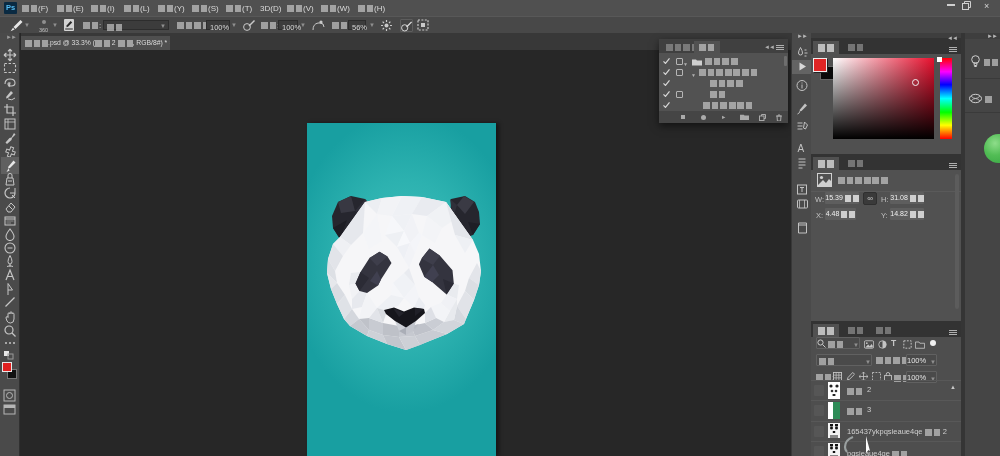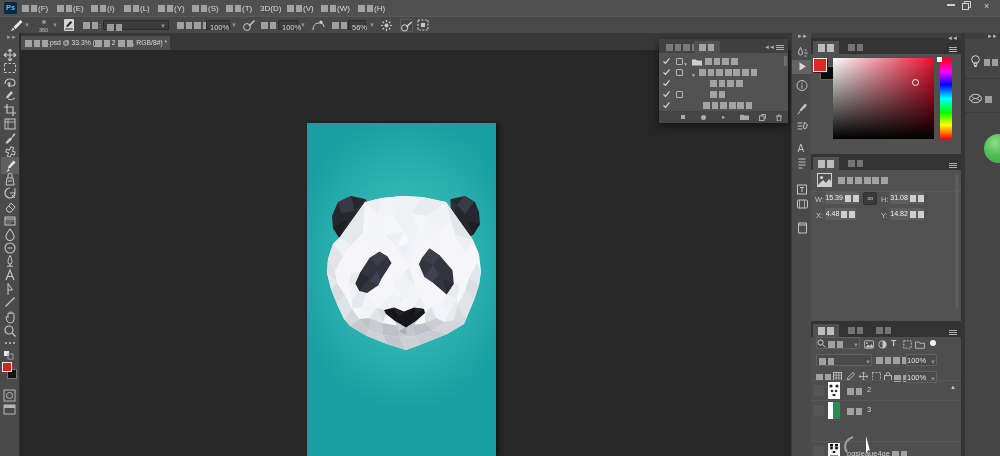--- a/index.html
+++ b/index.html
@@ -558,20 +558,35 @@
               <span class="abs" style="left:3px;top:4px;width:10px;height:11px;background:#565656;border-radius:1px;"></span>
               <span class="abs" style="left:17px;top:1px;width:12px;height:17px;">
                 <svg width="12" height="17" viewBox="0 0 12 17">
                   <rect width="12" height="17" fill="#fff"></rect>
                   <rect x="5" y="0" width="7" height="17" fill="#2e8b57"></rect>
                 </svg>
               </span>
               <span class="zh" style="position:absolute;left:36px;top:7px;width:16px;"></span>
               <span class="abs" style="left:56px;top:4px;color:#cfcfcf;font-size:7.5px;">3</span>
             </div>
+            <div class="abs" style="left:0;top:41px;width:150px;height:20px;border-top:1px solid #585858;">
+              <span class="abs" style="left:3px;top:4px;width:10px;height:11px;background:#565656;border-radius:1px;"></span>
+              <span class="abs" style="left:17px;top:1px;width:12px;height:17px;">
+                <svg width="12" height="15" viewBox="0 0 12 15">
+                  <rect width="12" height="15" fill="#f2f2f2"></rect>
+                  <circle cx="3.5" cy="5" r="1.5" fill="#111"></circle>
+                  <circle cx="8.5" cy="5" r="1.5" fill="#111"></circle>
+                  <rect x="2" y="1" width="3" height="2.4" fill="#111"></rect>
+                  <rect x="7" y="1" width="3" height="2.4" fill="#111"></rect>
+                  <rect x="4.8" y="8" width="2.4" height="2" fill="#111"></rect>
+                  <rect x="2" y="12" width="8" height="3" fill="#888"></rect>
+                </svg>
+              </span>
+              <span class="abs" style="left:36px;top:5px;color:#cfcfcf;font-size:7.5px;">165437ykpqsieaue4qe <span class="zh" style="width:16px;"></span> 2</span>
+            </div>
             <div class="abs" style="left:0;top:61px;width:150px;height:20px;border-top:1px solid #585858;">
               <span class="abs" style="left:3px;top:4px;width:10px;height:11px;background:#565656;border-radius:1px;"></span>
               <span class="abs" style="left:17px;top:1px;width:12px;height:17px;">
                 <svg width="12" height="15" viewBox="0 0 12 15">
                   <rect width="12" height="15" fill="#f2f2f2"></rect>
                   <circle cx="3.5" cy="5" r="1.5" fill="#111"></circle>
                   <circle cx="8.5" cy="5" r="1.5" fill="#111"></circle>
                   <rect x="2" y="1" width="3" height="2.4" fill="#111"></rect>
                   <rect x="7" y="1" width="3" height="2.4" fill="#111"></rect>
                   <rect x="4.8" y="8" width="2.4" height="2" fill="#111"></rect>

